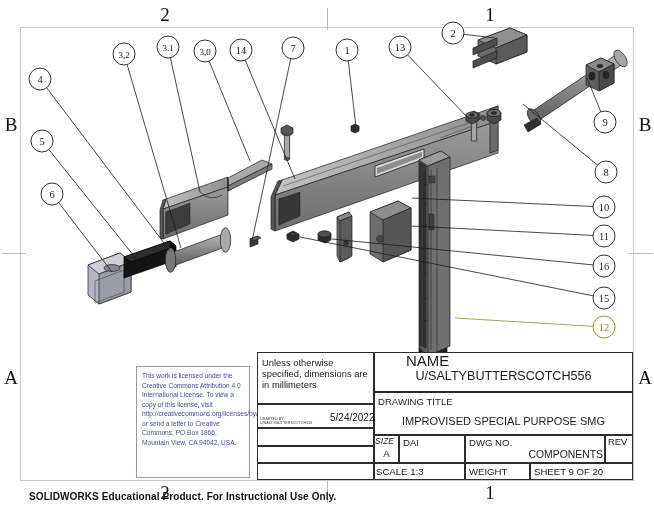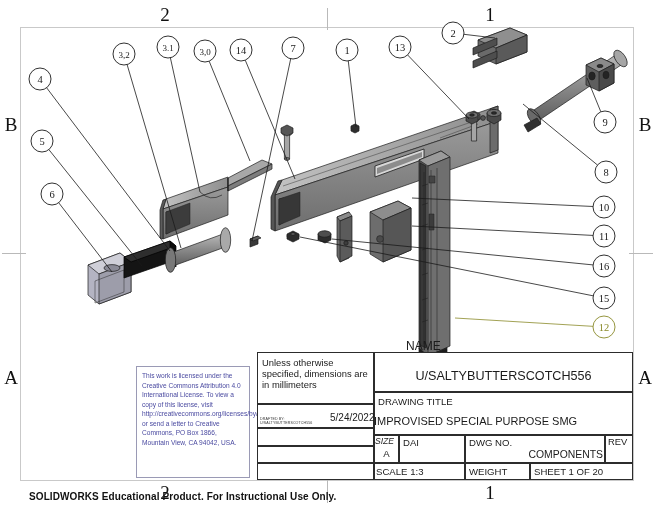--- a/index.html
+++ b/index.html
@@ -334,29 +334,29 @@
   <div class="tb" style="left:374px;top:352px;width:259px;height:40px;"></div>
   <div class="tb" style="left:374px;top:392px;width:259px;height:43px;"></div>
   <div class="tb" style="left:374px;top:435px;width:25px;height:28px;"></div>
   <div class="tb" style="left:399px;top:435px;width:66px;height:28px;"></div>
   <div class="tb" style="left:465px;top:435px;width:140px;height:28px;"></div>
   <div class="tb" style="left:605px;top:435px;width:28px;height:28px;"></div>
   <div class="tb" style="left:374px;top:463px;width:91px;height:17px;"></div>
   <div class="tb" style="left:465px;top:463px;width:65px;height:17px;"></div>
   <div class="tb" style="left:530px;top:463px;width:103px;height:17px;"></div>
 
-  <div class="tbtxt" style="left:378px;top:340px;font-size:12px;padding-left:28px;">NAME</div>
+  <div class="tbtxt" style="left:378px;top:352px;font-size:15px;padding-left:28px;">NAME</div>
   <div class="tbtxt" style="left:374px;top:369px;width:259px;font-size:12.6px;text-align:center;">U/SALTYBUTTERSCOTCH556</div>
   <div class="tbtxt" style="left:378px;top:396px;font-size:9.6px;">DRAWING TITLE</div>
-  <div class="tbtxt" style="left:374px;top:415px;width:259px;font-size:11px;text-align:left;">IMPROVISED SPECIAL PURPOSE SMG</div>
+  <div class="tbtxt" style="left:374px;top:415px;width:259px;font-size:11px;text-align:center;">IMPROVISED SPECIAL PURPOSE SMG</div>
   <div class="tbtxt" style="left:375px;top:437px;font-size:8.6px;font-style:italic;">SIZE</div>
   <div class="tbtxt" style="left:374px;top:448px;width:25px;font-size:9.6px;text-align:center;">A</div>
   <div class="tbtxt" style="left:403px;top:437px;font-size:9.6px;text-align:center;">DAI</div>
   <div class="tbtxt" style="left:469px;top:437px;font-size:9.6px;">DWG NO.</div>
   <div class="tbtxt" style="left:485px;top:449px;width:118px;font-size:10.4px;text-align:right;">COMPONENTS</div>
   <div class="tbtxt" style="left:608px;top:437px;font-size:9.4px;">REV</div>
   <div class="tbtxt" style="left:376px;top:466px;font-size:9.6px;">SCALE  1:3</div>
   <div class="tbtxt" style="left:469px;top:466px;font-size:9.6px;">WEIGHT</div>
-  <div class="tbtxt" style="left:534px;top:466px;font-size:9.6px;">SHEET 1 OF 20</div>
+  <div class="tbtxt" style="left:534px;top:466px;font-size:9.6px;">SHEET 9 OF 20</div>
 
   <div class="sw-note" style="left:29px;top:491px;">SOLIDWORKS Educational Product. For Instructional Use Only.</div>
 
 </div>
 
 </body></html>

